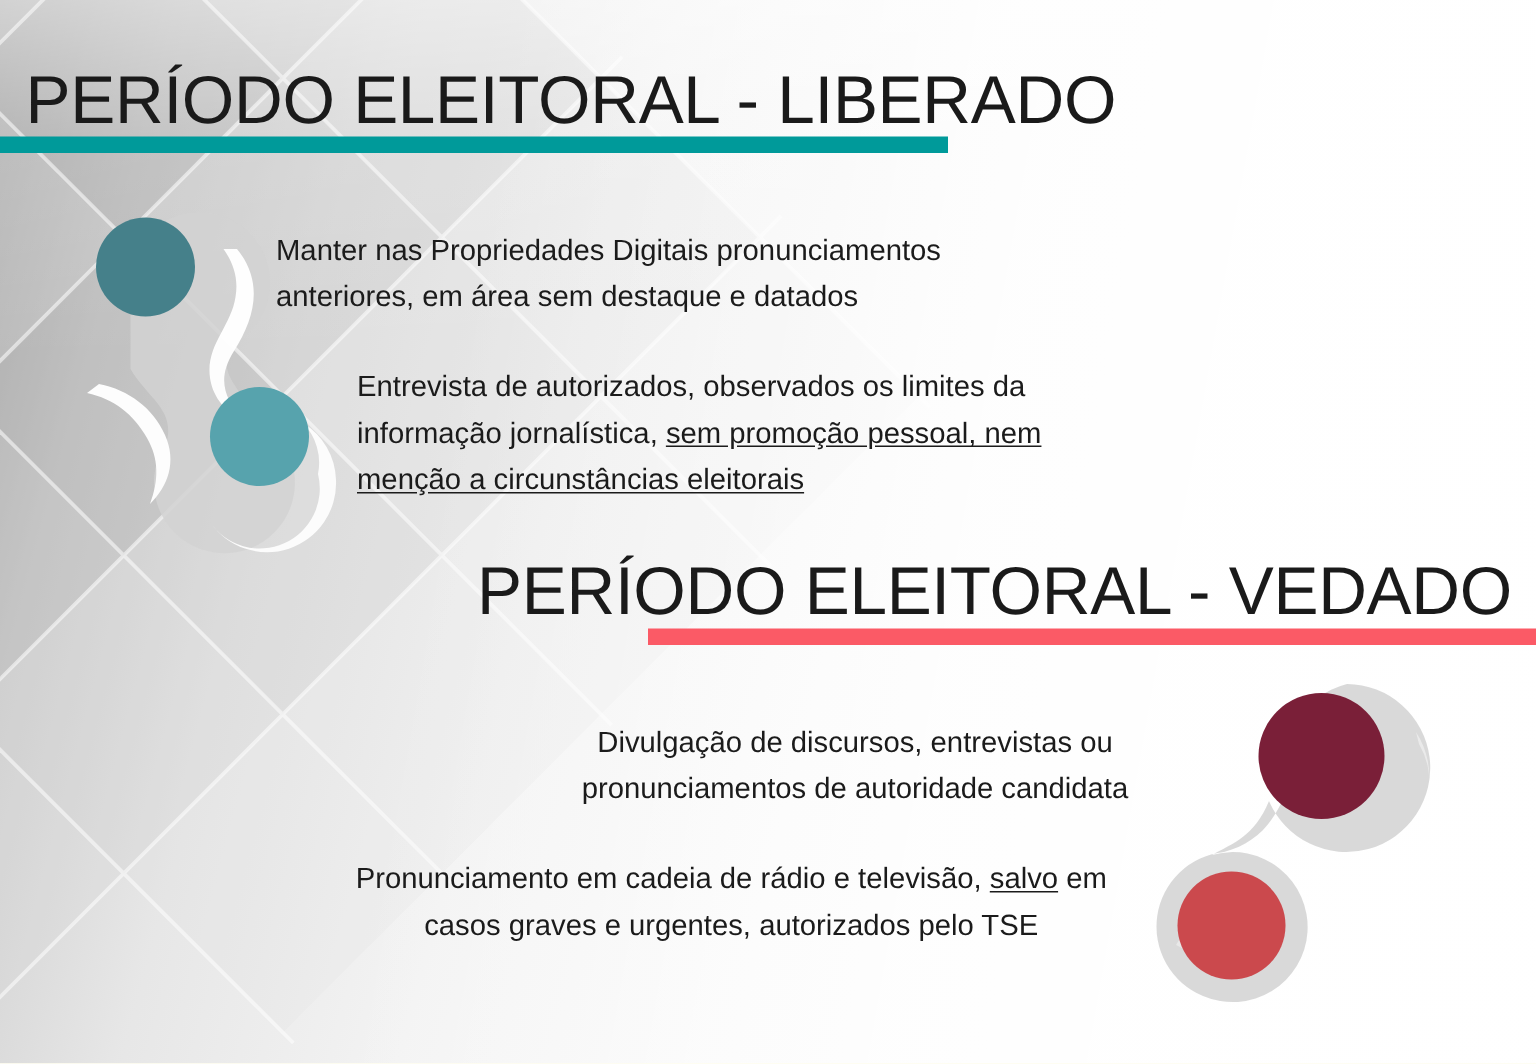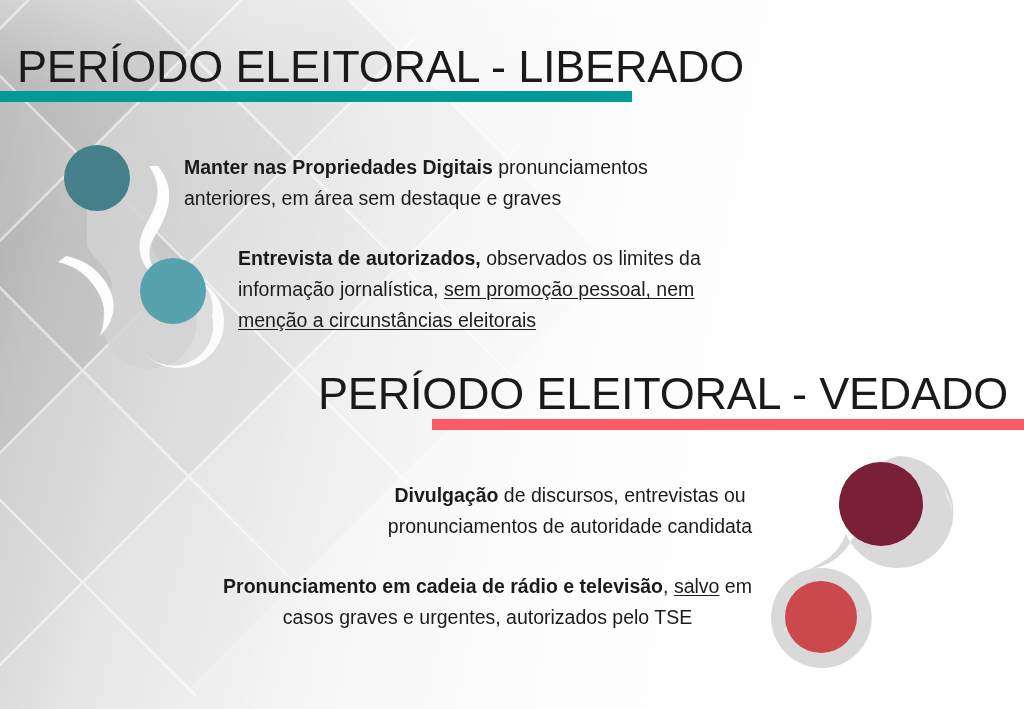--- a/index.html
+++ b/index.html
@@ -82,21 +82,21 @@
   #bar-red  { left: 432px; top: 419px; width: 592px; background: #FB5A66; }
 
   
   .body-text {
     position: absolute;
     font-size: 19.5px;
     line-height: 31px;
     color: #1b1b1b;
     font-family: "Liberation Sans", sans-serif;
   }
-  .body-text b { font-weight: 700; text-align: right; }
+  .body-text b { font-weight: 400; text-align: right; }
   .body-text u { text-decoration: underline; text-underline-offset: 2px; }
   .left-align  { text-align: left; }
   .center-align { text-align: center; }
 
   #text-manter     { left: 184px; top: 152px; width: 520px; }
   #text-entrevista { left: 238px; top: 243px; width: 470px; }
   #text-divulgacao { left: 340px; top: 480px; width: 460px; }
   #text-pronunciamento { left: 215px; top: 571px; width: 545px; }
 
   
@@ -224,21 +224,21 @@
                a 46 46 0 0 0 84 -28
                a 46 46 0 0 0 -22 -38
                a 38 38 0 0 1 10 34
                a 40 40 0 0 1 -72 32 z" fill="#ffffff" opacity="0.9"></path>
     </svg>
   </div>
   <div class="circle" id="circle-teal-dark"></div>
   <div class="circle" id="circle-teal-light"></div>
 
   <div class="body-text left-align" id="text-manter">
-    <b>Manter nas Propriedades Digitais</b><span> pronunciamentos anteriores, em área sem destaque e graves</span>
+    <b>Manter nas Propriedades Digitais</b><span> pronunciamentos anteriores, em área sem destaque e datados</span>
   </div>
 
   <div class="body-text left-align" id="text-entrevista">
     <b>Entrevista de autorizados,</b><span> observados os limites da informação jornalística, </span><u>sem promoção pessoal, nem menção a circunstâncias eleitorais</u>
   </div>
 
   <div class="heading" id="heading-vedado">PERÍODO ELEITORAL - VEDADO</div>
   <div class="accent-bar" id="bar-red"></div>
 
   <div class="blob" id="blob-red">

